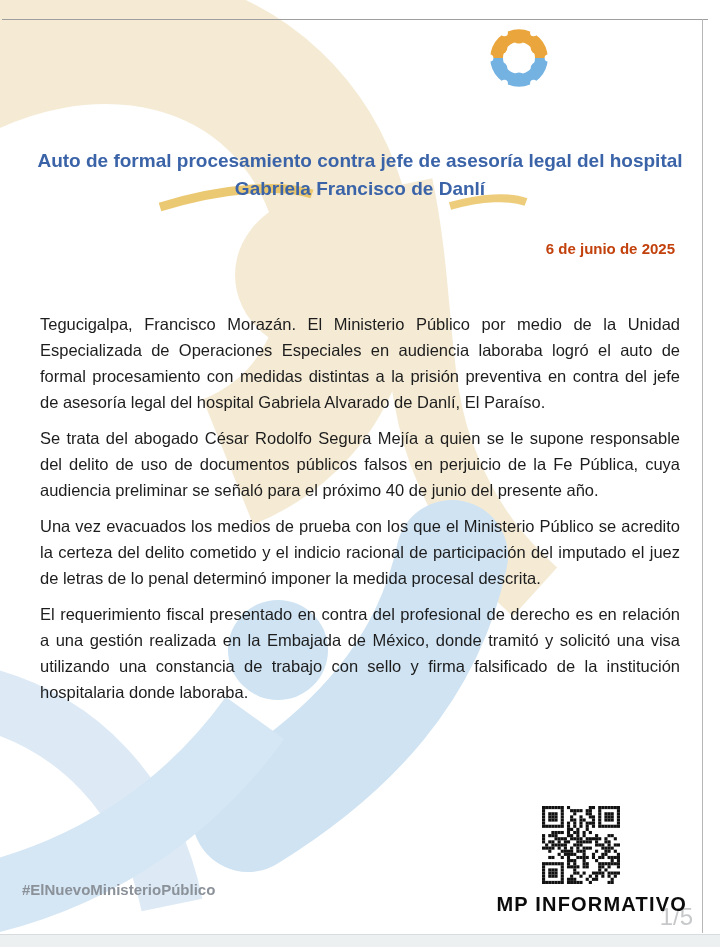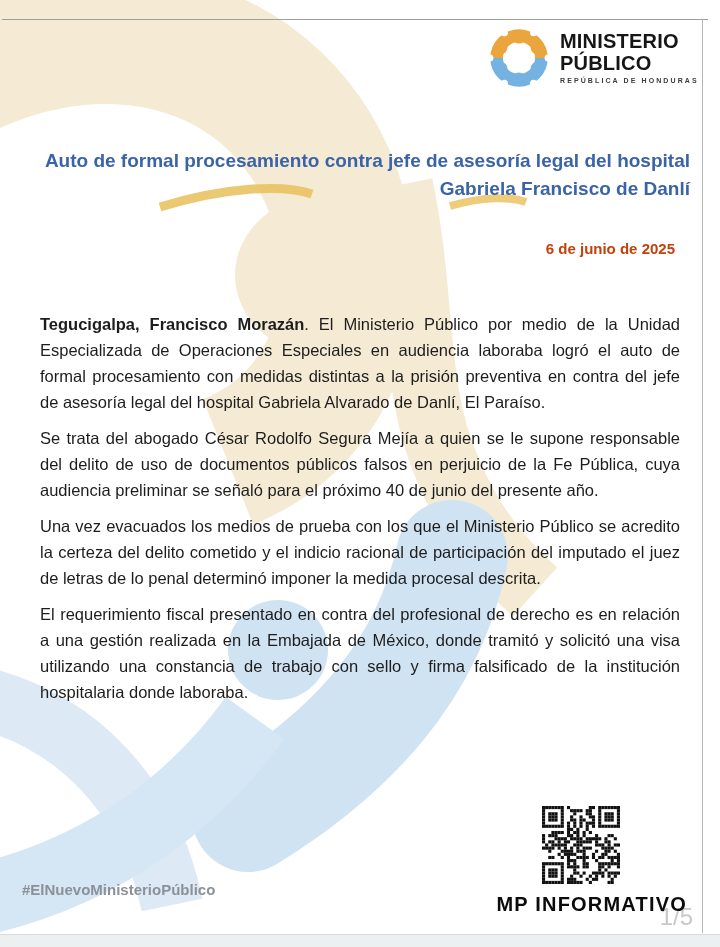--- a/index.html
+++ b/index.html
@@ -11,28 +11,28 @@
   .rule-top{position:absolute;left:2px;top:19px;width:706px;height:1px;background:#9e9e9e;z-index:4;}
   .rule-right{position:absolute;left:702px;top:19px;width:1px;height:914px;background:#b6b6b6;z-index:4;}
   .viewer-gap{position:absolute;left:0;top:934px;width:720px;height:13px;background:#edf0f1;border-top:1px solid #d9dcde;z-index:5;}
 
   .logo{position:absolute;left:487px;top:26px;display:flex;gap:9px;z-index:2;align-items:flex-start;}
   .emblem{width:64px;height:64px;display:block;}
   .logo-text{padding-top:4px;}
   .logo-line{font-size:20px;font-weight:800;color:#161616;line-height:22px;letter-spacing:.2px;}
   .logo-sub{font-size:7px;font-weight:700;color:#3c3c3c;letter-spacing:2.1px;margin-top:3px;white-space:nowrap;}
 
-  .title{position:absolute;left:30px;width:660px;top:147px;text-align:right;color:#3A63A8;
+  .title{position:absolute;left:30px;width:660px;top:147px;text-align:center;color:#3A63A8;
          font-size:19px;font-weight:700;line-height:28px;z-index:2;}
   .date{position:absolute;right:45px;top:240px;font-size:15px;font-weight:700;color:#c2410c;z-index:2;text-align:right;}
 
   .bodytext{position:absolute;left:40px;width:640px;top:311px;z-index:2;
             font-size:16.5px;line-height:26px;color:#1d1d1d;text-align:justify;}
   .bodytext p{margin:0 0 10px 0;}
-  .lead-bold{font-weight:700;margin-top:36px;}
+  .lead-bold{font-weight:400;margin-top:36px;}
 
   .hashtags{position:absolute;left:22px;top:879px;z-index:2;font-size:15px;font-weight:800;
             color:#8b9199;line-height:21px;}
 
   .qr{position:absolute;left:542px;top:806px;width:78px;height:78px;z-index:2;}
   .brand{position:absolute;right:33px;top:893px;font-size:20px;font-weight:800;
          letter-spacing:1.2px;color:#0b0b0b;z-index:3;white-space:nowrap;}
   .pagenum{position:absolute;right:27px;top:903px;font-size:24px;color:#c6c8ca;z-index:2;font-weight:400;}
 </style>
 </head>
@@ -66,25 +66,20 @@
       <circle cx="27.2" cy="89.4" r="5.5" fill="#ffffff"></circle>
       <circle cx="72.8" cy="10.6" r="5.5" fill="#ffffff"></circle>
       <circle cx="27.2" cy="10.6" r="5.5" fill="#ffffff"></circle>
       <circle cx="50" cy="17" r="10.5" fill="#EAA63C"></circle>
       <circle cx="78.6" cy="33.5" r="10.5" fill="#EAA63C"></circle>
       <circle cx="21.4" cy="33.5" r="10.5" fill="#EAA63C"></circle>
       <circle cx="78.6" cy="66.5" r="10.5" fill="#74B2E2"></circle>
       <circle cx="50" cy="83" r="10.5" fill="#74B2E2"></circle>
       <circle cx="21.4" cy="66.5" r="10.5" fill="#74B2E2"></circle>
     </svg>
-    <div class="logo-text">
-      <div class="logo-line">MINISTERIO</div>
-      <div class="logo-line">PÚBLICO</div>
-      <div class="logo-sub">REPÚBLICA DE HONDURAS</div>
-    </div>
   </div>
 
   <div class="title">
     <div>Auto de formal procesamiento contra jefe de asesoría legal del hospital</div>
     <div>Gabriela Francisco de Danlí</div>
   </div>
 
   <div class="date">6 de junio de 2025</div>
 
   <div class="bodytext">

